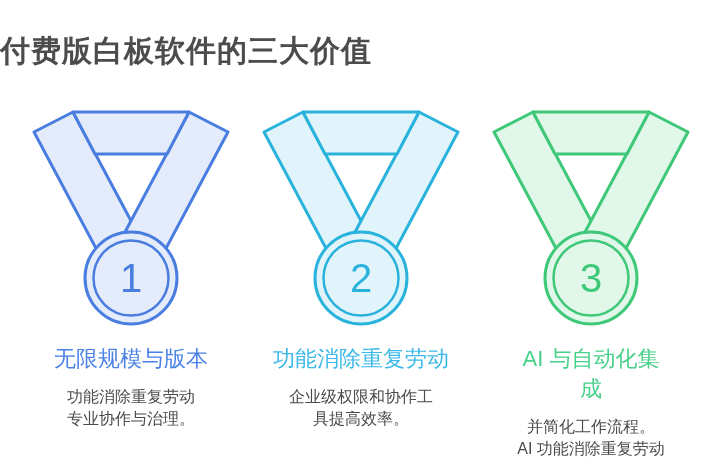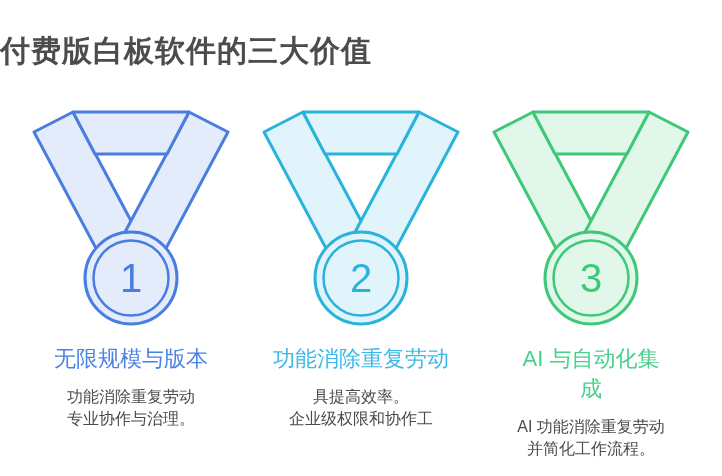--- a/index.html
+++ b/index.html
@@ -89,37 +89,37 @@
       <polygon class="band" points="57,13 173,13 151,55 79,55"></polygon>
       <circle class="ring-outer" cx="115" cy="179" r="46"></circle>
       <circle class="ring-inner" cx="115" cy="179" r="37.5"></circle>
       <text class="medal-number" x="115" y="193" text-anchor="middle">2</text>
     </svg>
     <div class="col-heading">
       <span>功能消除重复劳动</span>
       <span></span>
     </div>
     <div class="col-desc">
+      <span>企业级权限和协作工</span>
       <span>具提高效率。</span>
-      <span>企业级权限和协作工</span>
     </div>
   </div>
 
   <div class="column" style="--stroke: #3ec878; --fill: #e1f7ea; --accent: #47d089;">
     <svg class="medal-svg" width="230" height="235" viewBox="0 0 230 235">
       <polygon class="band" points="18,33 57,13 130,150 91,170"></polygon>
       <polygon class="band" points="212,33 173,13 100,150 139,170"></polygon>
       <polygon class="band" points="57,13 173,13 151,55 79,55"></polygon>
       <circle class="ring-outer" cx="115" cy="179" r="46"></circle>
       <circle class="ring-inner" cx="115" cy="179" r="37.5"></circle>
       <text class="medal-number" x="115" y="193" text-anchor="middle">3</text>
     </svg>
     <div class="col-heading">
       <span>AI 与自动化集</span>
       <span>成</span>
     </div>
     <div class="col-desc">
+      <span>并简化工作流程。</span>
       <span>AI 功能消除重复劳动</span>
-      <span>并简化工作流程。</span>
     </div>
   </div>
 
 </div>
 
 </body></html>

